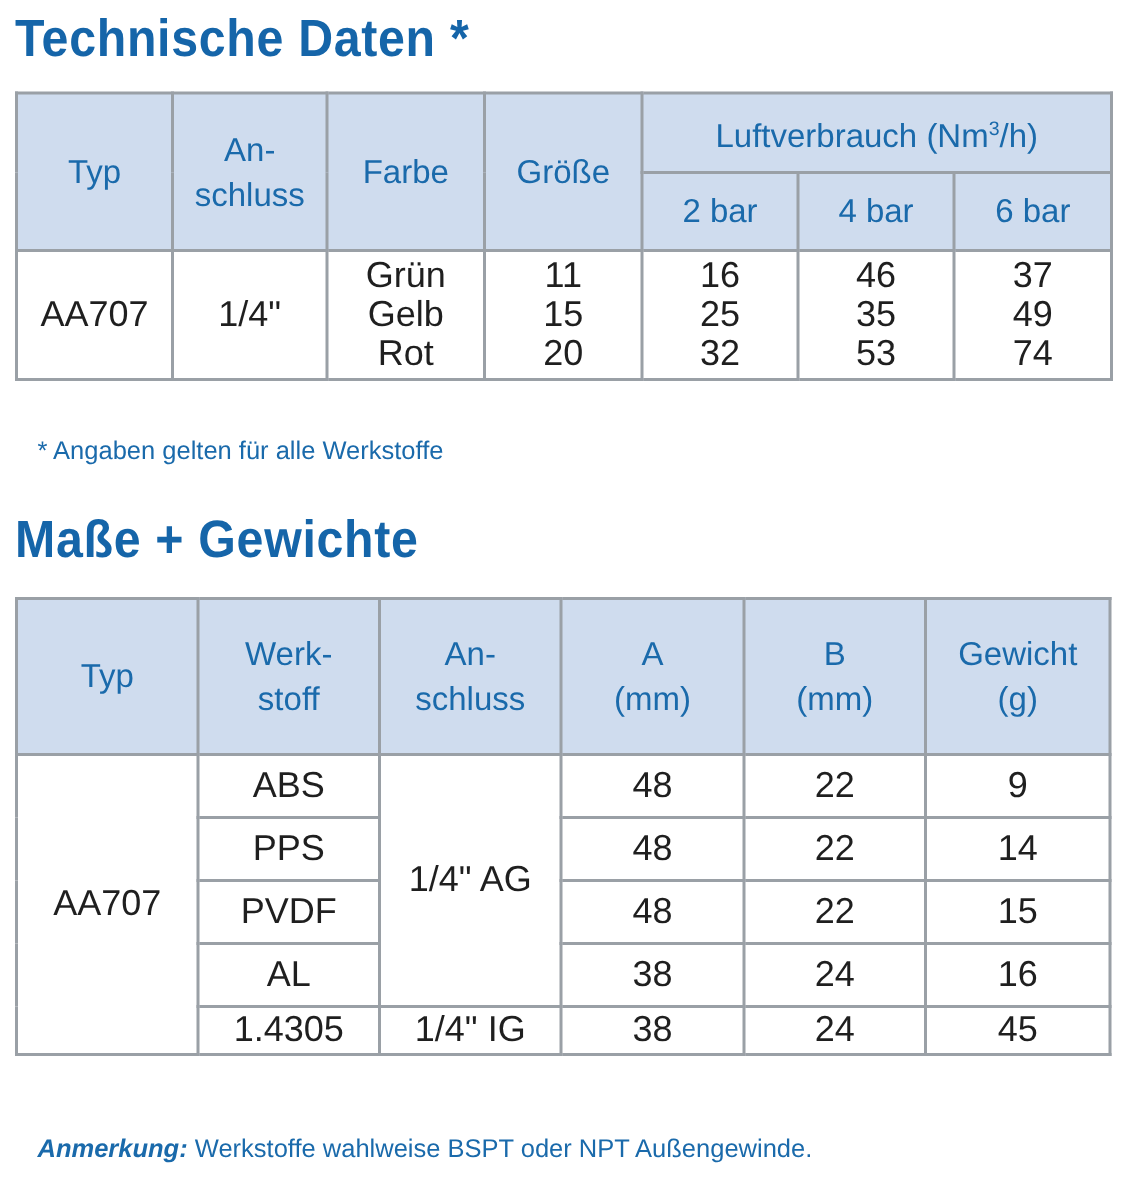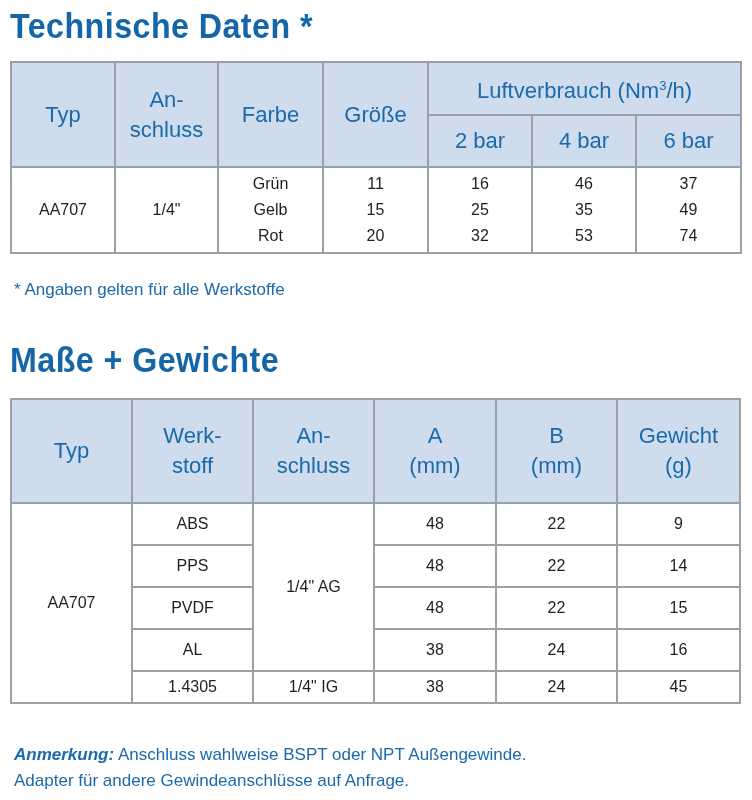--- a/index.html
+++ b/index.html
@@ -5,25 +5,25 @@
   html, body { margin: 0; padding: 0; background: #ffffff; }
   body { width: 752px; height: 800px; position: relative; overflow: hidden;
          font-family: "Liberation Sans", "DejaVu Sans", sans-serif; }
   .title { position: absolute; left: 10px; color: #1565a9; font-weight: bold;
            font-size: 35px; letter-spacing: 0.5px; margin: 0; line-height: 1; transform: scaleX(0.92); transform-origin: left; }
   #t1 { top: 8px; }
   #t2 { top: 342px; }
   table { position: absolute; border-collapse: collapse; table-layout: fixed; }
   td, th { border: 2px solid #9aa0a6; text-align: center; padding: 0; }
   th { background: #cfdcee; color: #1a6aab; font-weight: normal; font-size: 22px; line-height: 30px; }
-  td { color: #1f1f1f; font-size: 16px; border-radius: 27px; }
+  td { color: #1f1f1f; font-size: 24px; border-radius: 27px; }
   #tab1 { left: 10px; top: 61px; width: 730px; }
   #tab2 { left: 10px; top: 398px; width: 729px; }
   .stack { line-height: 26px; padding: 3px 0; }
-  .note { position: absolute; left: 10px; color: #1a6aab; font-size: 17px; margin: 4px; }
+  .note { position: absolute; left: 10px; color: #1a6aab; font-size: 17px; margin: 15px; }
   #footnote { top: 276px; }
   #remark { top: 738px; line-height: 26px; }
   #remark b { font-weight: bold; font-style: italic; }
   sup { font-size: 13px; }
 </style>
 </head>
 <body>
 
 <h1 id="t1" class="title">Technische Daten *</h1>
 
@@ -152,15 +152,14 @@
     <td>1.4305</td>
     <td>1/4" IG</td>
     <td>38</td>
     <td>24</td>
     <td>45</td>
   </tr>
 </tbody>
   </table>
 
 <p id="remark" class="note">
-  <b>Anmerkung:</b><span> Anschluss wahlweise BSPT oder NPT Außengewinde.</span><br>
-  <span>Adapter für andere Gewindeanschlüsse auf Anfrage.</span>
+  <b>Anmerkung:</b><span> Werkstoffe wahlweise BSPT oder NPT Außengewinde.</span><br>
 </p>
 
 </body></html>

